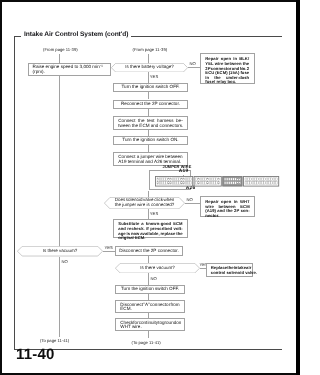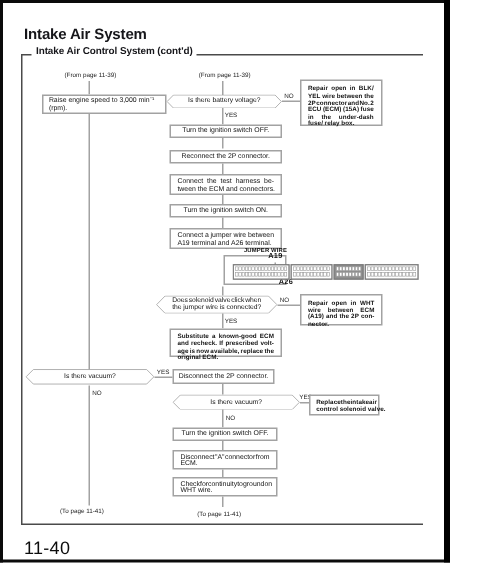--- a/index.html
+++ b/index.html
@@ -11,21 +11,21 @@
   .edge-l{position:absolute;left:0;top:0;width:2px;height:375px;background:#0b0b0b;}
   .edge-b{position:absolute;left:0;bottom:0;width:300px;height:2px;background:#0b0b0b;}
   .edge-r{position:absolute;left:296px;top:0;width:4px;height:375px;background:#000;}
 
   .title{position:absolute;left:16px;top:18px;font-size:10px;font-weight:bold;letter-spacing:-0.1px;color:#16161a;}
   .frame{position:absolute;left:13.5px;top:35.5px;width:268px;height:314px;
          border-left:0.8px solid #4a4a4a;border-top:0.8px solid #4a4a4a;border-bottom:0.8px solid #4a4a4a;
          box-sizing:border-box;}
   .subtitle{position:absolute;left:21px;top:30.5px;font-size:6.6px;font-weight:bold;color:#16161a;
             background:#fff;padding:0 3px;z-index:6;letter-spacing:-0.05px;}
-  .pageno{position:absolute;left:16px;top:358px;font-size:12px;font-weight:normal;color:#0d0d0d;letter-spacing:0.2px;}
+  .pageno{position:absolute;left:16px;top:346px;font-size:15px;font-weight:bold;color:#0d0d0d;letter-spacing:0.2px;}
 
   
   .box{position:absolute;border:0.55px solid #a2a2a2;background:#fff;box-sizing:border-box;
        font-size:4.6px;line-height:4.6px;color:#111;display:flex;align-items:center;}
   .box > span{display:block;width:100%;}
   .box.c > span{text-align:center;}
   .box.ml{align-items:flex-start;}
   .bold{font-weight:bold;letter-spacing:0.05px;font-size:4.2px;}
   .jline,.pline{display:flex;white-space:nowrap;height:4.8px;line-height:4.8px;align-items:baseline;}
   .jline{justify-content:space-between;}
@@ -47,21 +47,20 @@
 </style>
 </head>
 <body>
 
 <div id="page">
   <div class="edge-t"></div>
   <div class="edge-l"></div>
   <div class="edge-b"></div>
   <div class="edge-r"></div>
 
-  <div class="title">Intake Air System</div>
   <div class="frame"></div>
   <div class="subtitle">Intake Air Control System (cont'd)</div>
   <div class="pageno">11-40</div>
 
   <div id="flow">
 
     <div class="lbl" style="left:43px;top:46.5px;">(From page 11-39)</div>
     <div class="vt" style="left:59.3px;top:54px;height:9px;"></div>
     <div class="box ml" style="left:28px;top:62.8px;width:83px;height:13.4px;padding:1.6px 3.6px;">
         <span class="noj">

